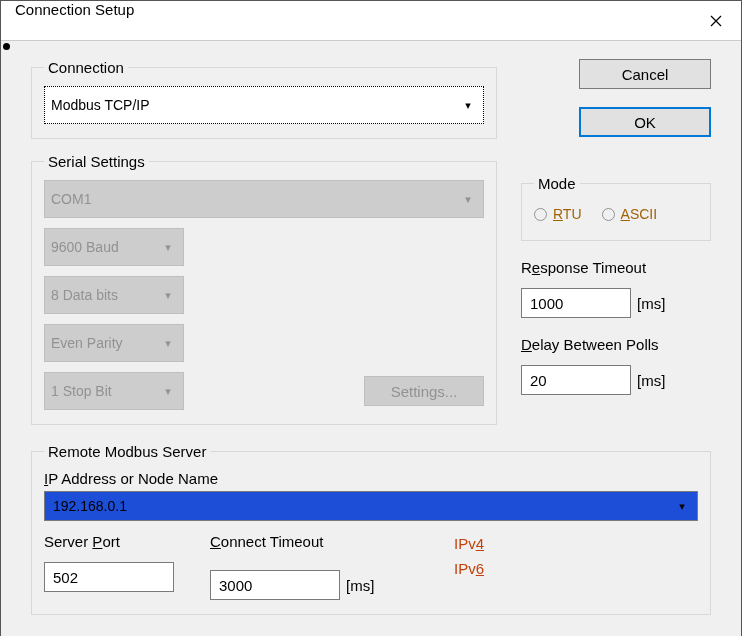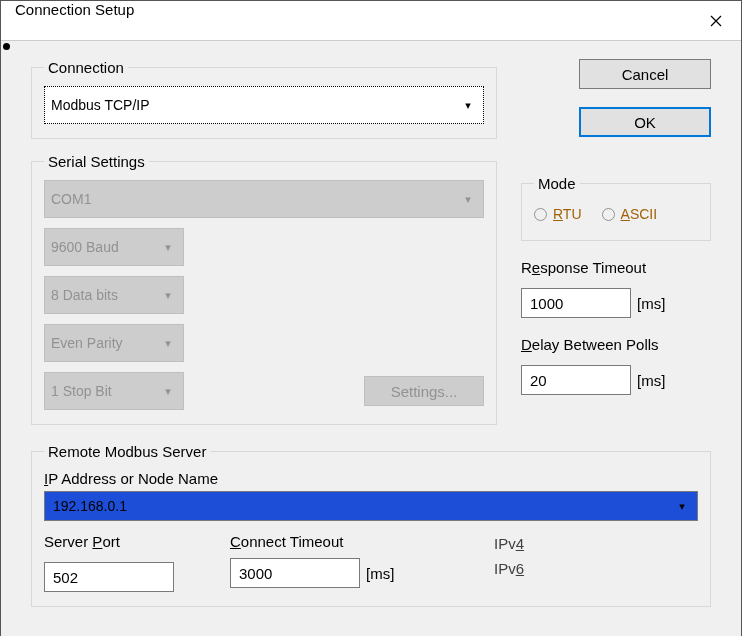--- a/index.html
+++ b/index.html
@@ -65,26 +65,26 @@
 .field-label { font-size:15px; margin-top:10px; }
 .text-input {
   height:30px; border:1px solid #7a7a7a; background:#fff; padding:0 8px; font-size:15px;
   display:flex; align-items:center;
 }
 .unit { margin-left:6px; font-size:15px; }
 .field-row { display:flex; align-items:center; margin-top:4px; }
 
 .remote-group { margin-top: 18px; }
 .remote-inner { }
-.remote-row { display:flex; gap:36px; margin-top:12px; align-items:flex-start; }
+.remote-row { display:flex; gap:16px; margin-top:12px; align-items:flex-start; }
 .remote-col { display:flex; flex-direction:column; }
 
 .radio-live .circle { border-color:#000; }
 .radio-live .circle.checked::after { content:""; position:absolute; width:7px; height:7px; background:#000; border-radius:50%; left:2px; top:2px; }
-.radio-live { display:flex; align-items:flex-start; gap:8px; font-size:15px; color:#404040; margin-bottom:8px; }
+.radio-live { display:flex; align-items:flex-start; gap:8px; font-size:15px; color:#c2410c; margin-bottom:8px; }
 
 .combo.ip { width:100%; height:30px; border:1px solid #7a7a7a; background:#1d4ed8; padding:0 8px; }
 .combo.ip .arrow { color:#000; }
 </style>
 </head>
 <body>
 
 <div class="window">
   <div class="titlebar">
     <span class="title">Connection Setup</span>
@@ -188,21 +188,21 @@
 
         <div class="remote-row">
           <div class="remote-col" style="width:150px">
             <div class="field-label" style="margin-top:0"><span>Server </span><span class="underline-letter">P</span><span>ort</span></div>
             <div class="text-input" style="width:130px; margin-top:12px">
                 <span>502</span>
               </div>
           </div>
           <div class="remote-col" style="width:220px">
             <div class="field-label" style="margin-top:0"><span class="underline-letter">C</span><span>onnect Timeout</span></div>
-            <div class="field-row" style="margin-top:8px">
+            <div class="field-row" style="margin-top:20px">
               <div class="text-input" style="width:130px">
                   <span>3000</span>
                 </div>
               <span class="unit">[ms]</span>
             </div>
           </div>
           <div class="remote-col" style="padding-top:2px">
             <div class="radio-live">
               <span class="circle checked"></span>
               <span><span>IPv</span><span class="underline-letter">4</span></span>

